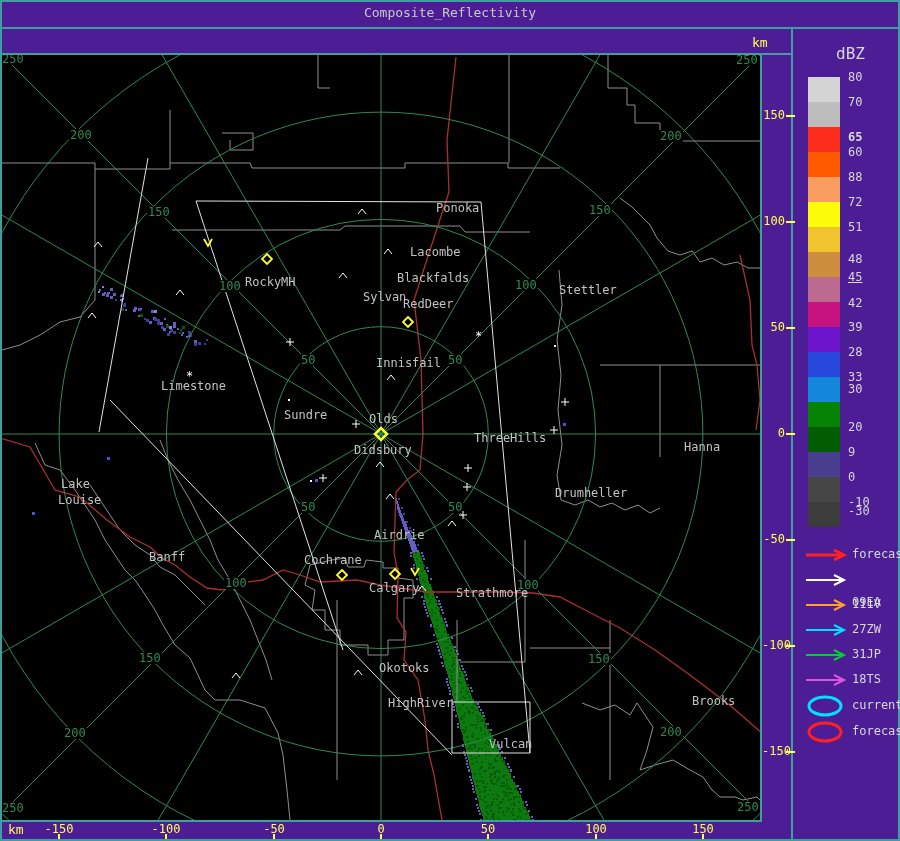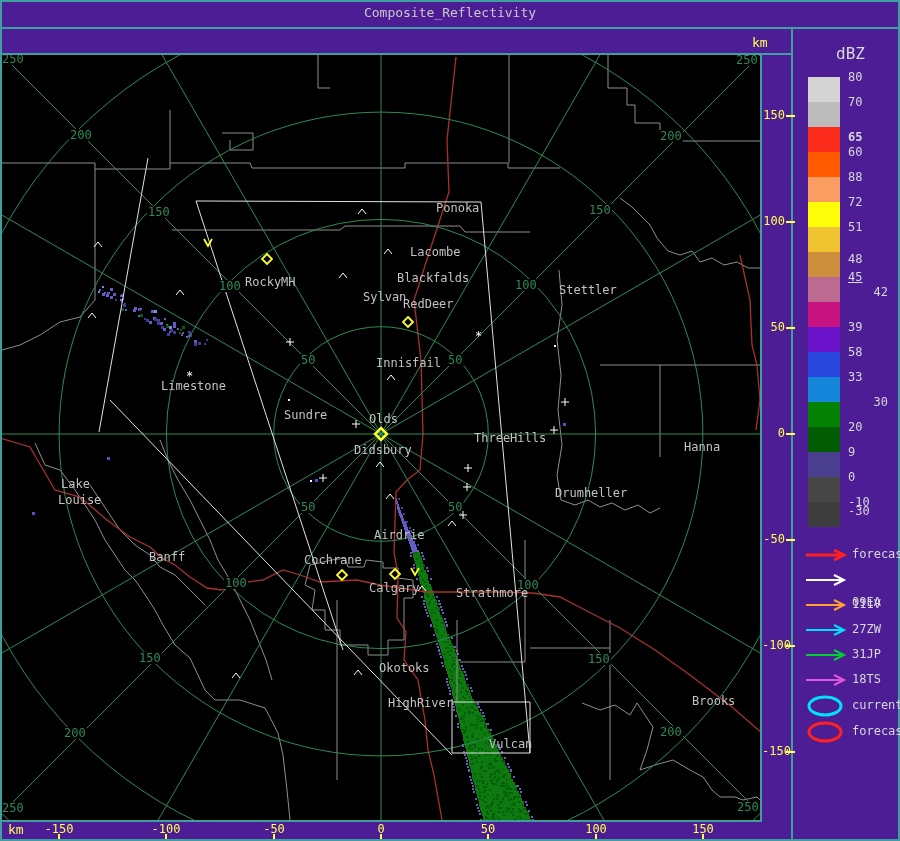--- a/index.html
+++ b/index.html
@@ -951,25 +951,25 @@
       <div class="swatch" style="top:502px;background:#3c3c3c;"></div>
       <div class="scale-num" style="top:70px;">80</div>
       <div class="scale-num" style="top:95px;">70</div>
       <div class="scale-num" style="top:130px;font-weight:bold;">65</div>
       <div class="scale-num" style="top:145px;">60</div>
       <div class="scale-num" style="top:170px;">88</div>
       <div class="scale-num" style="top:195px;">72</div>
       <div class="scale-num" style="top:220px;">51</div>
       <div class="scale-num" style="top:245px;margin-top:7px;">48</div>
       <div class="scale-num" style="top:270px;text-decoration:underline;">45</div>
-      <div class="scale-num" style="top:285px;text-align:right;">42</div>
+      <div class="scale-num" style="top:296px;">42</div>
       <div class="scale-num" style="top:320px;">39</div>
-      <div class="scale-num" style="top:345px;">58</div>
+      <div class="scale-num" style="top:345px;">28</div>
       <div class="scale-num" style="top:370px;">33</div>
-      <div class="scale-num" style="top:395px;text-align:right;">30</div>
+      <div class="scale-num" style="top:382px;">30</div>
       <div class="scale-num" style="top:420px;">20</div>
       <div class="scale-num" style="top:445px;">9</div>
       <div class="scale-num" style="top:470px;">0</div>
       <div class="scale-num" style="top:495px;">-10</div>
       <div class="scale-num" style="top:504px;">-30</div>
       <svg width="46" height="14" class="leg-sym" style="top:548px;">
         <path d="M 2 7 H 38 M 30 2 L 40 7 L 30 12" fill="none" stroke="#ff2020" stroke-width="3"></path>
       </svg>
       <div class="leg-label" style="top:547px;">forecast</div>
       <svg width="46" height="14" class="leg-sym" style="top:573px;">

